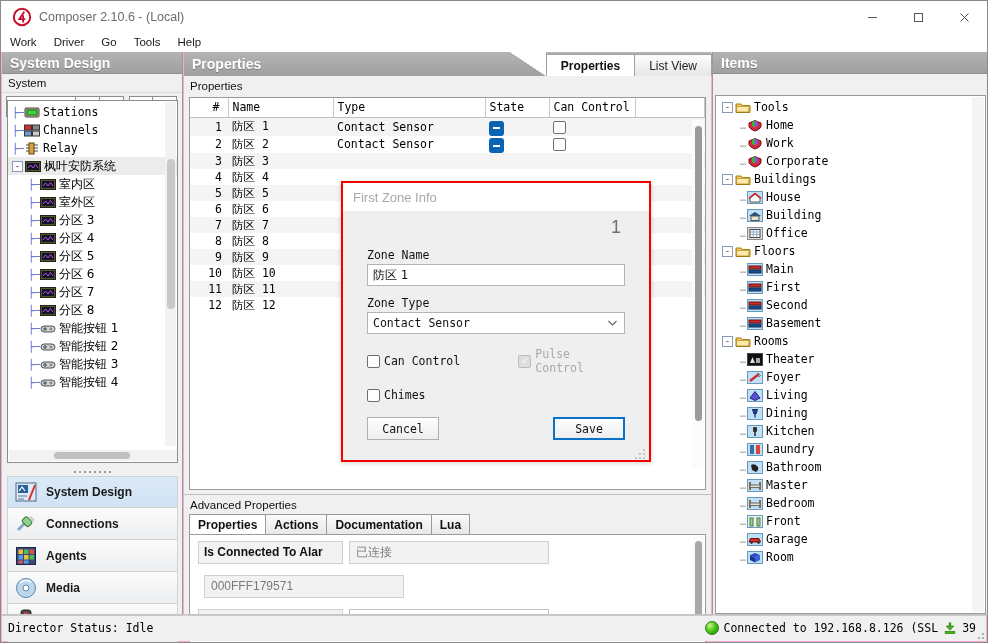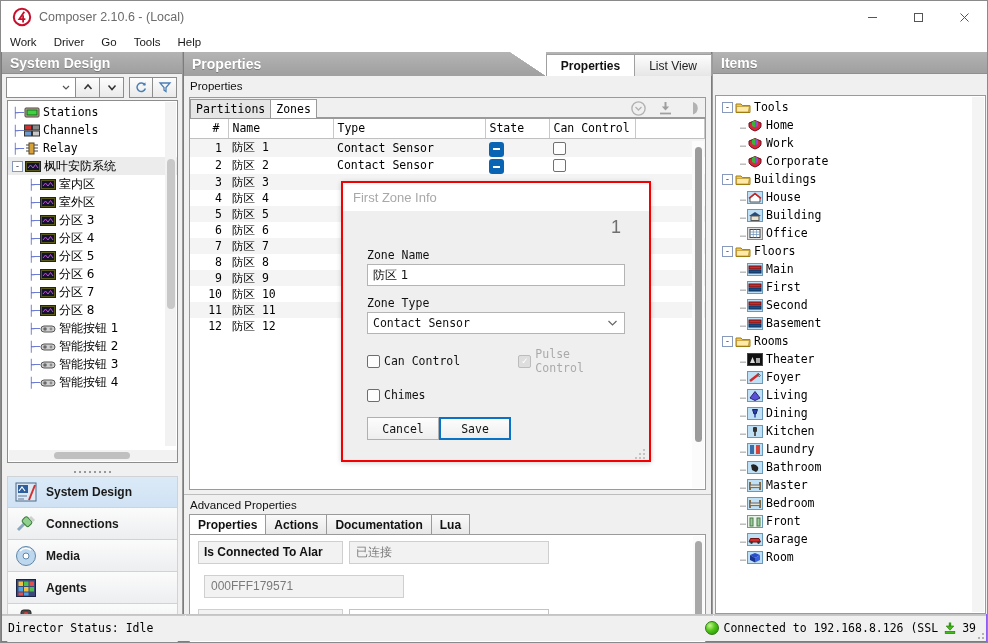--- a/index.html
+++ b/index.html
@@ -6,21 +6,21 @@
   html, body {
     margin: 0; padding: 0;
     width: 988px; height: 643px;
     overflow: hidden;
     font-family: "Liberation Sans", sans-serif;
     background: #ffffff;
   }
   #app {
     position: relative;
     width: 988px; height: 643px;
-    background: #8b5cf6;
+    background: #f9a8d4;
     border: 1px solid #8a8a8a;
     overflow: hidden;
   }
 
   
   .titlebar {
     position: absolute; left: 0; top: 0; width: 986px; height: 32px;
     background: #ffffff;
     display: flex; align-items: center;
   }
@@ -379,21 +379,21 @@
   .chk .box {
     width: 13px; height: 13px; border: 1px solid #6e6e6e; background: #fdfdfd;
     border-radius: 2px; margin-right: 4px; display: inline-flex;
     align-items: center; justify-content: center;
   }
   .chk.disabled { color: #aaa; }
   .chk.disabled .box { background: #dedede; border-color: #bcbcbc; }
   .chk .tick { color: #fff; font-size: 10px; line-height: 1; }
   .dlg-btns {
     position: absolute; left: 24px; right: 24px; bottom: 22px;
-    display: flex; 
+    display: flex; justify-content: space-between;
   }
   .dbtn {
     width: 72px; height: 23px; display: flex; align-items: center; justify-content: center;
     font-family: "DejaVu Sans Mono", monospace; font-size: 11.5px;
     background: linear-gradient(to bottom,#fdfdfd,#eeeeee); border: 1px solid #b0b0b0;
     color: #111;
   }
   .dbtn.primary { border: 2px solid #0a72c6; }
   .dlg-grip { position: absolute; right: 4px; bottom: 3px; width: 11px; height: 11px; }
   .dlg-grip i { position: absolute; width: 2.5px; height: 2.5px; background: #c4c4c4; }
@@ -434,20 +434,21 @@
   <div class="menubar">
     <div class="menu-item">Work</div>
     <div class="menu-item">Driver</div>
     <div class="menu-item">Go</div>
     <div class="menu-item">Tools</div>
     <div class="menu-item">Help</div>
   </div>
 
   <div class="left-panel">
     <div class="panel-head">System Design</div>
+    <div class="left-sub">System</div>
 
     <div class="tree-toolbar">
       <div class="tb-combo">
         <svg width="10" height="10" viewBox="0 0 10 10">
             <path d="M2 4 L5 7 L8 4" fill="none" stroke="#555" stroke-width="1.2"></path>
           </svg>
       </div>
       <div class="tb-btn">
         <svg width="12" height="12" viewBox="0 0 12 12">
             <path d="M2.5 8 L6 4 L9.5 8" fill="none" stroke="#333" stroke-width="1.5"></path>
@@ -665,42 +666,42 @@
         <div class="navbtn">
           <span class="nicon"><svg width="24" height="24" viewBox="0 0 24 24">
               <path d="M4 18 L11 11" stroke="#8aa8c0" stroke-width="3"></path>
               <rect x="9" y="6" width="9" height="7" rx="2" transform="rotate(45 13 9)" fill="#8fd08f" stroke="#3a7a3a"></rect>
               <path d="M16 5 L20 9" stroke="#cfcfcf" stroke-width="3"></path>
             </svg></span>
           <span>Connections</span>
         </div>
         <div class="navbtn">
           <span class="nicon"><svg width="24" height="24" viewBox="0 0 24 24">
-              <circle cx="12" cy="12" r="9.5" fill="#bdd8ee" stroke="#5f86a8"></circle>
-              <circle cx="12" cy="12" r="3" fill="#fff" stroke="#5f86a8"></circle>
-              <path d="M6 7 A9 9 0 0 1 17 6" stroke="#fff" fill="none" stroke-width="1.5"></path>
-            </svg></span>
-          <span>Media</span>
-        </div>
-        <div class="navbtn">
-          <span class="nicon"><svg width="24" height="24" viewBox="0 0 24 24">
               <rect x="2.5" y="3.5" width="19" height="17" fill="#3a4a78" stroke="#1b2444"></rect>
               <rect x="4.5" y="5.5" width="4.5" height="4.5" fill="#f0c040"></rect>
               <rect x="10" y="5.5" width="4.5" height="4.5" fill="#4fc04f"></rect>
               <rect x="15.5" y="5.5" width="4.5" height="4.5" fill="#e05050"></rect>
               <rect x="4.5" y="11" width="4.5" height="4.5" fill="#4fa0e0"></rect>
               <rect x="10" y="11" width="4.5" height="4.5" fill="#f0c040"></rect>
               <rect x="15.5" y="11" width="4.5" height="4.5" fill="#4fc04f"></rect>
               <rect x="4.5" y="16.5" width="4.5" height="3" fill="#e05050"></rect>
               <rect x="10" y="16.5" width="4.5" height="3" fill="#4fa0e0"></rect>
             </svg></span>
           <span>Agents</span>
         </div>
         <div class="navbtn">
           <span class="nicon"><svg width="24" height="24" viewBox="0 0 24 24">
+              <circle cx="12" cy="12" r="9.5" fill="#bdd8ee" stroke="#5f86a8"></circle>
+              <circle cx="12" cy="12" r="3" fill="#fff" stroke="#5f86a8"></circle>
+              <path d="M6 7 A9 9 0 0 1 17 6" stroke="#fff" fill="none" stroke-width="1.5"></path>
+            </svg></span>
+          <span>Media</span>
+        </div>
+        <div class="navbtn">
+          <span class="nicon"><svg width="24" height="24" viewBox="0 0 24 24">
               <rect x="7" y="2" width="10" height="19" rx="2.5" fill="#4a4a4a" stroke="#222"></rect>
               <circle cx="12" cy="6.5" r="2.4" fill="#e03b3b"></circle>
               <circle cx="12" cy="12" r="2.4" fill="#f0c83a"></circle>
               <circle cx="12" cy="17.5" r="2.4" fill="#43c043"></circle>
             </svg></span>
           <span>Programming</span>
         </div>
         <div class="navfiller"></div>
       </div>
   </div>
@@ -710,45 +711,20 @@
       <span>Properties</span>
       <div class="headtabs">
         <div class="headtab-skew"></div>
         <div class="headtab">Properties</div>
         <div class="headtab inactive">List View</div>
       </div>
     </div>
     <div class="mid-sub">Properties</div>
 
     <div class="mid-body">
-      <div class="tabrow">
-        <div class="ztab">Partitions</div>
-        <div class="ztab active">Zones</div>
-        <div class="tabrow-fill"></div>
-        <div class="tabtools">
-          <div class="ttool">
-            <svg width="17" height="17" viewBox="0 0 17 17">
-                <circle cx="8.5" cy="8.5" r="6.6" fill="none" stroke="#8a8a8a" stroke-width="1.4"></circle>
-                <path d="M5.5 7 L8.5 10 L11.5 7" fill="none" stroke="#8a8a8a" stroke-width="1.3"></path>
-              </svg>
-          </div>
-          <div class="ttool">
-            <svg width="17" height="17" viewBox="0 0 17 17">
-                <path d="M8.5 2 V9" stroke="#6a6a6a" stroke-width="2"></path>
-                <path d="M4.8 6.5 L8.5 10.5 L12.2 6.5 Z" fill="#6a6a6a"></path>
-                <path d="M3 13.5 H14" stroke="#6a6a6a" stroke-width="1.8"></path>
-              </svg>
-          </div>
-          <div class="ttool">
-            <svg width="17" height="17" viewBox="0 0 17 17">
-                <path d="M9 2 A6.5 6.5 0 0 1 9 14.5 Z" fill="#8a8a8a"></path>
-              </svg>
-          </div>
-        </div>
-      </div>
 
       <div class="table-wrap">
         <table class="ztable">
           <colgroup>
               <col style="width:38px">
               <col style="width:105px">
               <col style="width:152px">
               <col style="width:64px">
               <col style="width:86px">
               <col>

